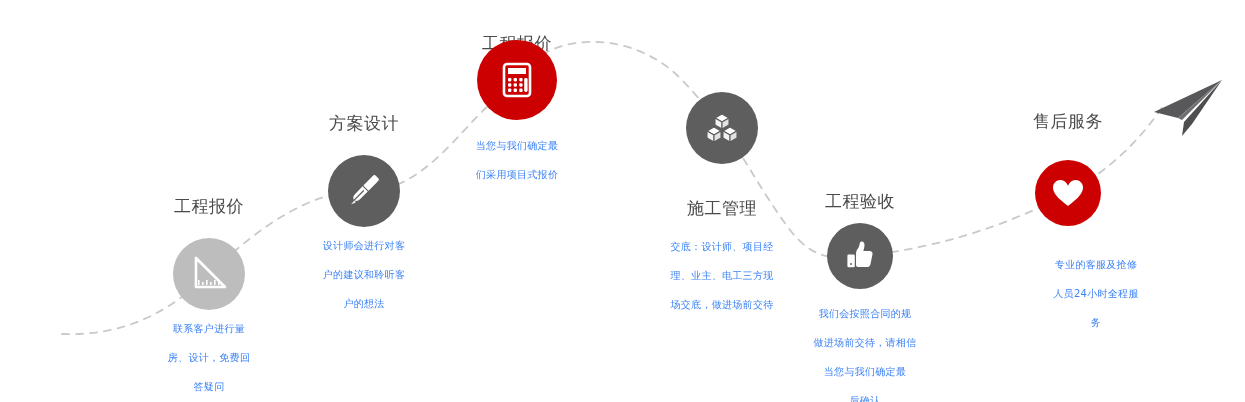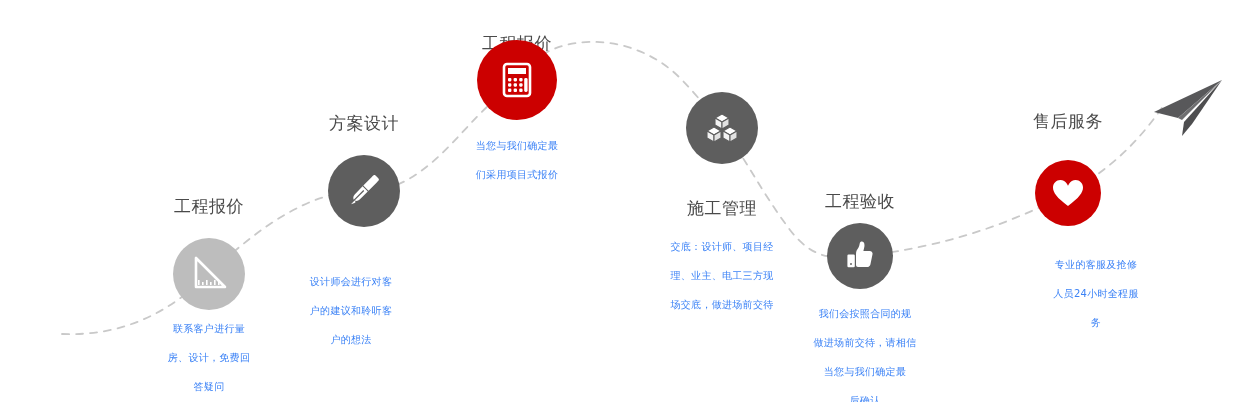--- a/index.html
+++ b/index.html
@@ -96,21 +96,21 @@
     <div class="title" style="left:264px;top:112px;width:200px;">方案设计</div>
     <div class="badge" style="left:328px;top:155px;width:72px;height:72px;background:#5e5e5e;">
       <span>
         <svg width="40" height="40" viewBox="0 0 40 40">
           <path d="M33 6 c2.6 2.6 2.6 2.6 0 5.2 L24.5 19.8 l-5.2-5.2 L27.8 6 c2.6-2.6 2.6-2.6 5.2 0 z" fill="#ffffff"></path>
           <path d="M18.6 15.3 l5.2 5.2 -8.1 8.1 c-1.4 1.4-3.4 1.8-5.1 1 l9.6-9.6 -0.9-0.9 -9.6 9.6 c-0.8-1.7-0.4-3.7 1-5.1 z" fill="#ffffff"></path>
           <path d="M10.6 29.6 l-3.6 3.6 3.6-1.1 1.1-1.1 z" fill="#ffffff"></path>
         </svg>
       </span>
     </div>
-    <div class="desc" style="left:261px;top:231px;width:180px;margin-top:36px;">
+    <div class="desc" style="left:274px;top:231px;width:180px;">
       <div>设计师会进行对客</div>
       <div>户的建议和聆听客</div>
       <div>户的想法</div>
     </div>
   </div>
 
   <div class="node">
     <div class="title" style="left:417px;top:13px;width:200px;margin-top:19px;">工程报价</div>
     <div class="badge" style="left:477px;top:40px;width:80px;height:80px;background:#cc0000;">
       <span>

